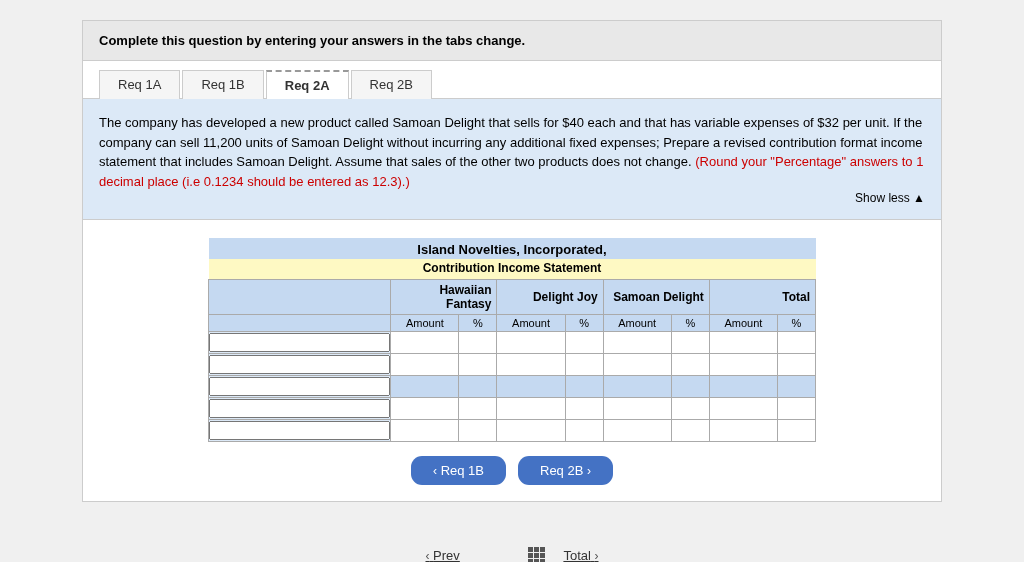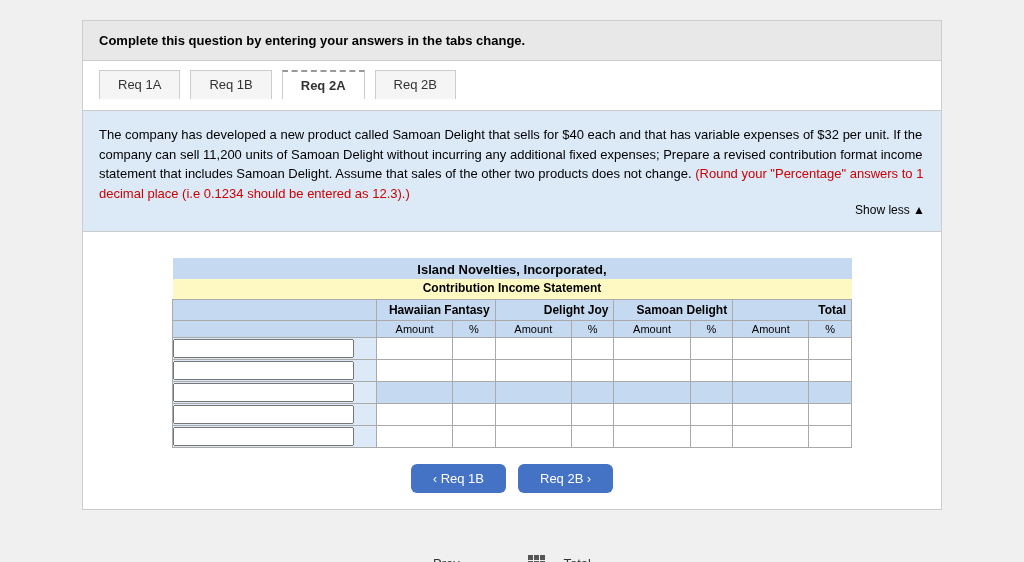--- a/index.html
+++ b/index.html
@@ -22,22 +22,22 @@
       background: #e8e8e8;
       border-bottom: 1px solid #ccc;
       padding: 12px 16px;
       font-weight: bold;
       font-size: 13px;
     }
     .tabs-bar {
       background: #fff;
       border-bottom: 1px solid #ccc;
       display: flex;
-      padding: 8px 16px 12px 16px;
-      gap: 10px;
+      padding: 8px 16px 0 16px;
+      gap: 2px;
       text-align: center;
     }
     .tab {
       padding: 6px 18px;
       border: 1px solid #ccc;
       border-bottom: none;
       cursor: pointer;
       font-size: 13px;
       background: #f5f5f5;
       color: #333;
@@ -72,22 +72,22 @@
       cursor: pointer;
     }
     .show-less span {
       color: #000;
     }
     .table-section {
       padding: 10px 16px 16px 16px;
       background: #fff;
     }
     .income-table {
-      width: 680px;
-      margin: 16px auto;
+      width: 608px;
+      margin: 8px auto;
       border-collapse: collapse;
       font-size: 12px;
     }
     .table-title {
       text-align: center;
       font-weight: bold;
       font-size: 13px;
       padding: 4px 0 2px 0;
       background: #c5d9f1;
     }
@@ -146,21 +146,21 @@
       gap: 12px;
       margin-top: 14px;
     }
     .nav-btn {
       background: #4472c4;
       color: white;
       border: none;
       padding: 7px 22px;
       font-size: 13px;
       cursor: pointer;
-      border-radius: 6px;
+      border-radius: 11px;
     }
     .nav-btn .arrow {
       font-size: 12px;
     }
     .bottom-nav {
       display: flex;
       justify-content: center;
       align-items: center;
       gap: 18px;
       margin-top: 30px;

